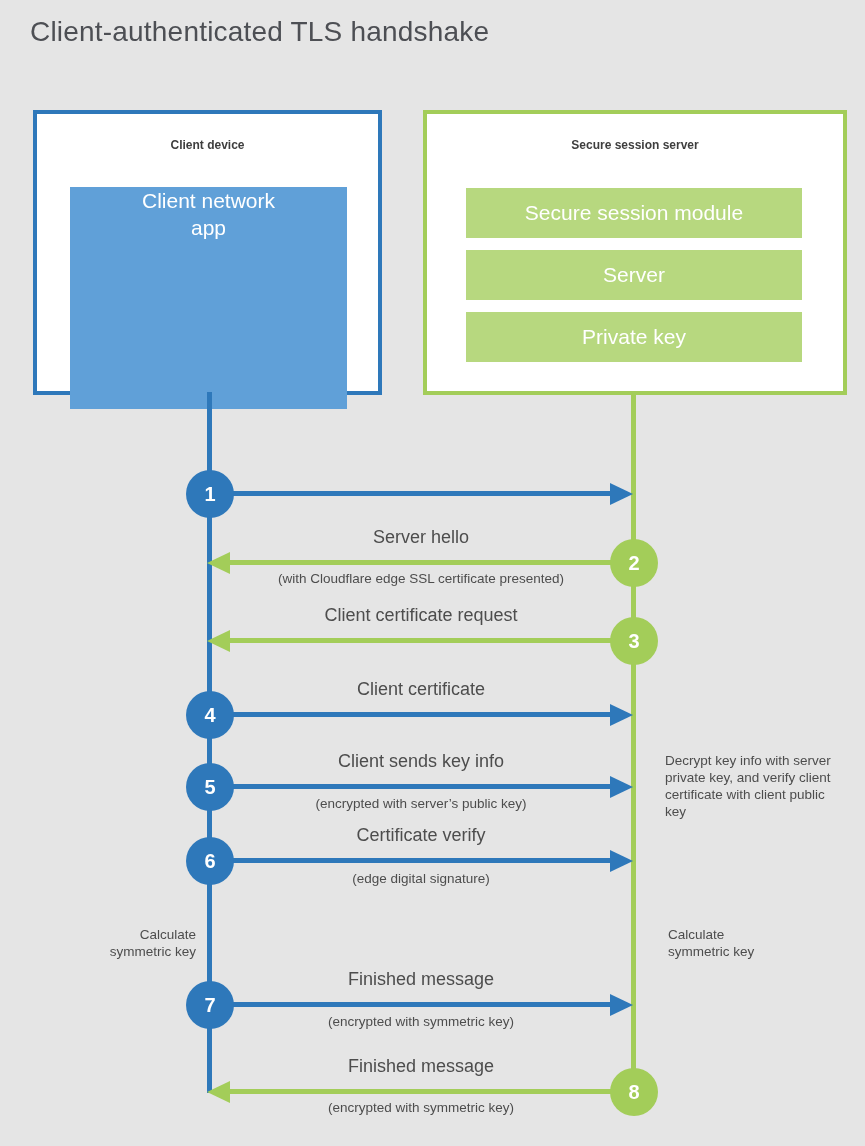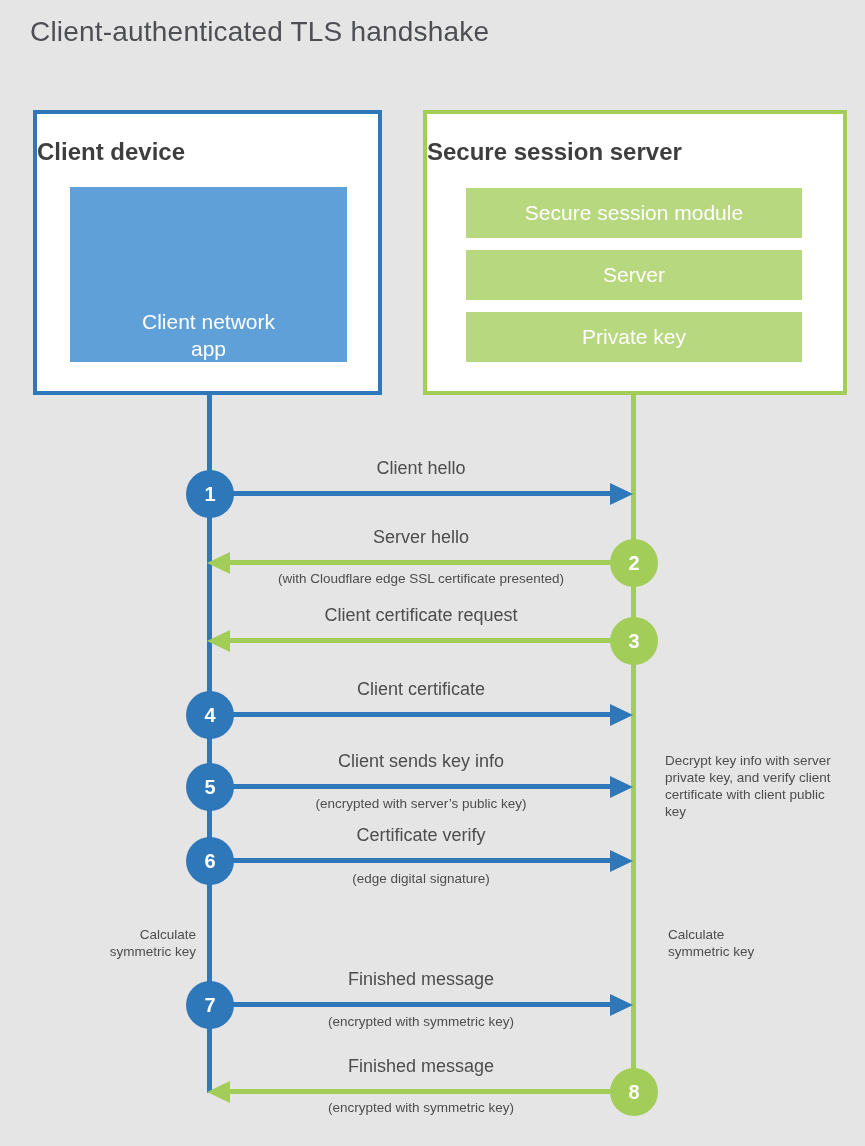--- a/index.html
+++ b/index.html
@@ -6,24 +6,24 @@
   body{font-family:"Liberation Sans","DejaVu Sans",sans-serif;}
   .canvas{position:relative;width:865px;height:1146px;background:#e5e5e5;overflow:hidden;padding-left:19px;}
 
   .page-title{position:absolute;left:30px;top:16px;font-size:28px;font-weight:300;
     color:#4d4f54;letter-spacing:0.2px;}
 
   
   .actor-box{position:absolute;box-sizing:border-box;background:#ffffff;}
   .actor-box.client{left:33px;top:110px;width:349px;height:285px;border:4px solid #2e78ba;}
   .actor-box.server{left:423px;top:110px;width:424px;height:285px;border:4px solid #a3cd59;}
-  .actor-title{position:absolute;left:0;top:24px;width:100%;
-    font-size:24px;font-weight:bold;color:#3e3e3e;}
-  .app-box{position:absolute;left:33px;top:73px;width:277px;height:175px;background:#60a0d8;
-    display:flex;align-items:flex-end;justify-content:center;}
+  .actor-title{position:absolute;left:0;top:24px;width:100%;text-align:center;
+    font-size:12px;font-weight:bold;color:#3e3e3e;}
+  .app-box{position:absolute;left:33px;top:73px;width:277px;height:222px;background:#60a0d8;
+    display:flex;align-items:flex-start;justify-content:center;}
   .app-box .app-label{width:170px;text-align:center;color:#ffffff;font-size:21px;line-height:27px;}
   .module-bar{position:absolute;left:39px;width:336px;height:50px;background:#b7d87f;
     display:flex;align-items:center;justify-content:center;color:#ffffff;font-size:21px;}
   .module-bar.m0{top:74px;}
   .module-bar.m1{top:136px;}
   .module-bar.m2{top:198px;}
 
   
   .lifeline{position:absolute;width:5px;}
   .lifeline.blue{left:207px;top:392px;height:701px;background:#2e78ba;}
@@ -73,21 +73,20 @@
   <div class="actor-box server">
     <div class="actor-title">Secure session server</div>
     <div class="module-bar m0">Secure session module</div>
     <div class="module-bar m1">Server</div>
     <div class="module-bar m2">Private key</div>
   </div>
 
   <div class="lifeline blue"></div>
   <div class="lifeline green"></div>
 
-  <div class="msg-label" style="top:458px">Client hello</div>
   <div class="shaft blue" style="top:491px"></div>
   <div class="head right" style="top:483px"></div>
   <div class="circle blue" style="top:470px">1</div>
 
   <div class="msg-label" style="top:527px">Server hello</div>
   <div class="shaft green" style="top:560px"></div>
   <div class="head left" style="top:552px"></div>
   <div class="msg-sublabel" style="top:571px">(with Cloudflare edge SSL certificate presented)</div>
   <div class="circle green" style="top:539px">2</div>
 

